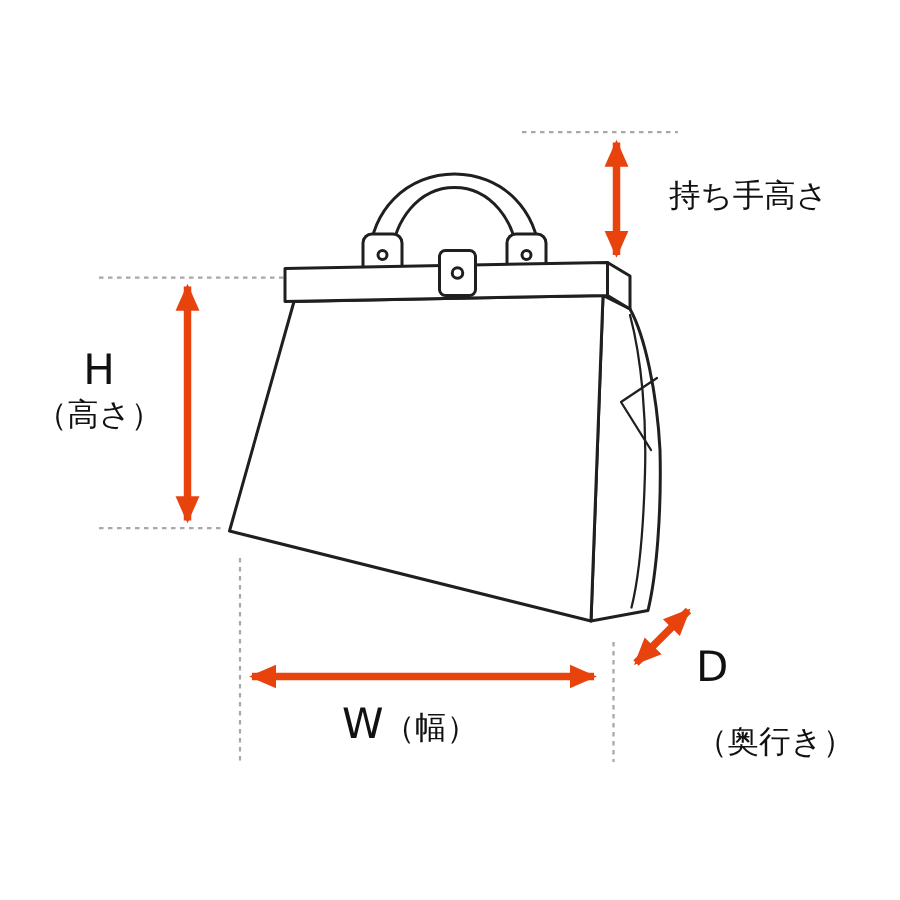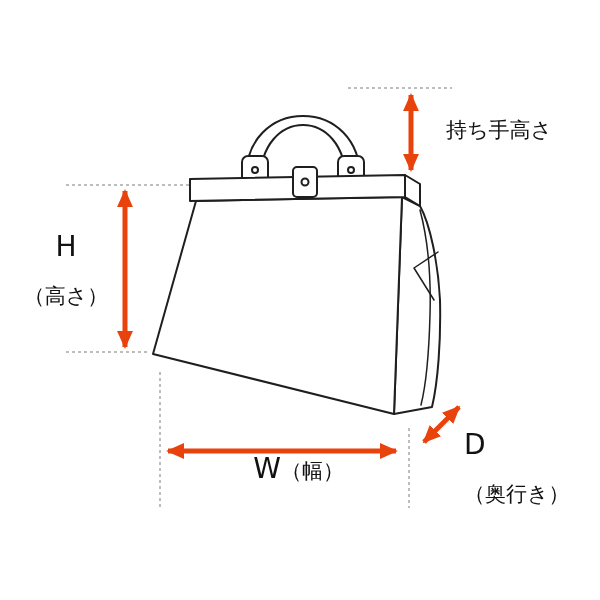--- a/index.html
+++ b/index.html
@@ -15,22 +15,22 @@
     font-family:"DejaVu Sans","Liberation Sans",sans-serif;
     color:#111;
   }
   .canvas{position:relative;width:600px;height:594px;background:var(--color-background);overflow:hidden;border-radius:30px;}
   .canvas svg{position:absolute;left:0;top:0;}
   .label{position:absolute;color:#111;white-space:nowrap;}
   .label .letter{font-size:28px;line-height:1.1;}
   .label .caption{font-size:21px;line-height:1.3;}
   .label-handle-height{left:446px;top:116px;font-size:21px;}
   .label-height{left:10px;top:232px;width:112px;text-align:center;}
-  .label-height .caption{display:block;margin-top:20px;}
-  .label-width{left:228px;top:454px;width:116px;text-align:right;}
+  .label-height .caption{display:block;margin-top:0;}
+  .label-width{left:228px;top:468px;width:116px;text-align:left;}
   .label-width .letter{vertical-align:baseline;}
   .label-width .caption{vertical-align:baseline;}
   .label-depth{left:464px;top:430px;text-align:left;}
   .label-depth .caption{display:block;margin-top:20px;}
   .bag-line{fill:#ffffff;stroke:var(--color-outline);stroke-width:2;stroke-linejoin:round;stroke-linecap:round;}
   .bag-detail{fill:none;stroke:var(--color-outline);stroke-width:1.5;stroke-linejoin:round;stroke-linecap:round;}
   .guide{stroke:var(--color-guide);stroke-width:1.5;stroke-dasharray:3 3;fill:none;}
   .arrow{stroke:var(--color-arrow);stroke-width:5;fill:none;}
 </style>
 </head>

